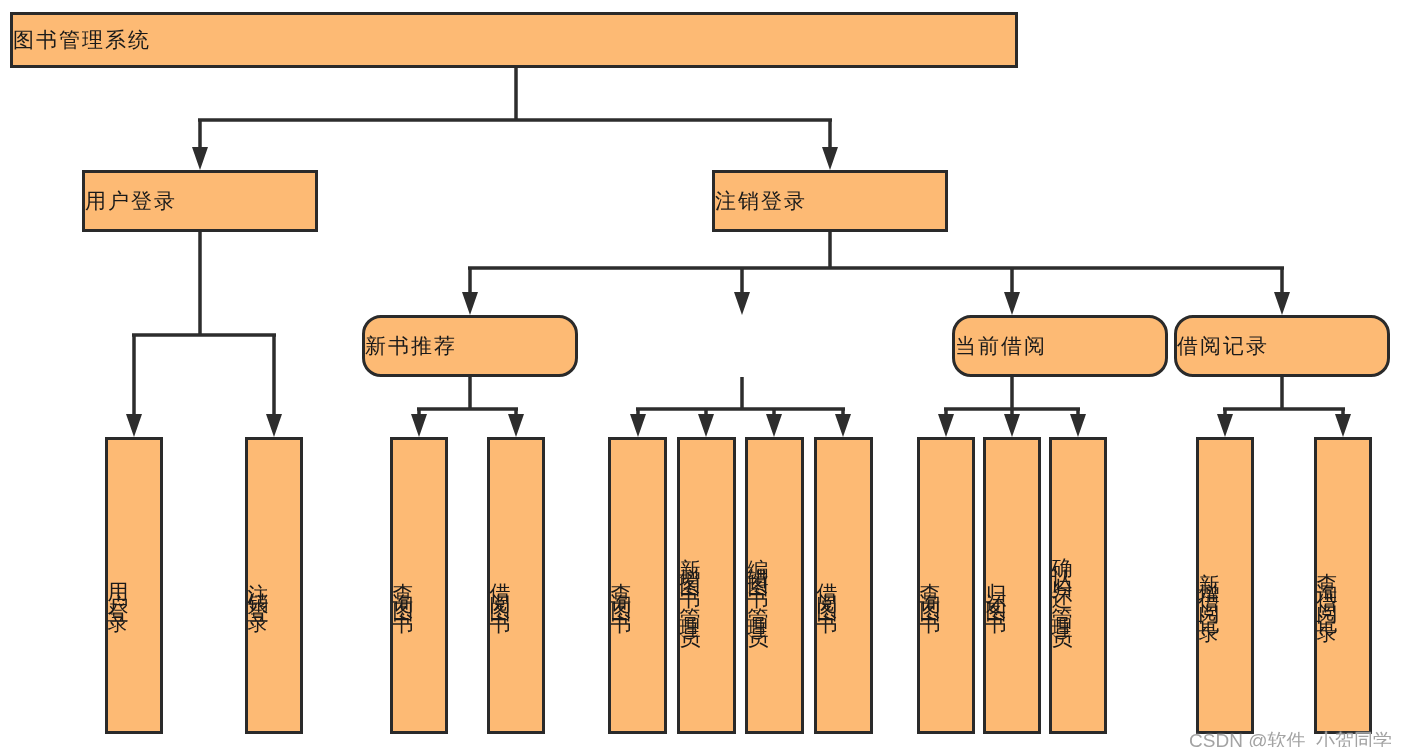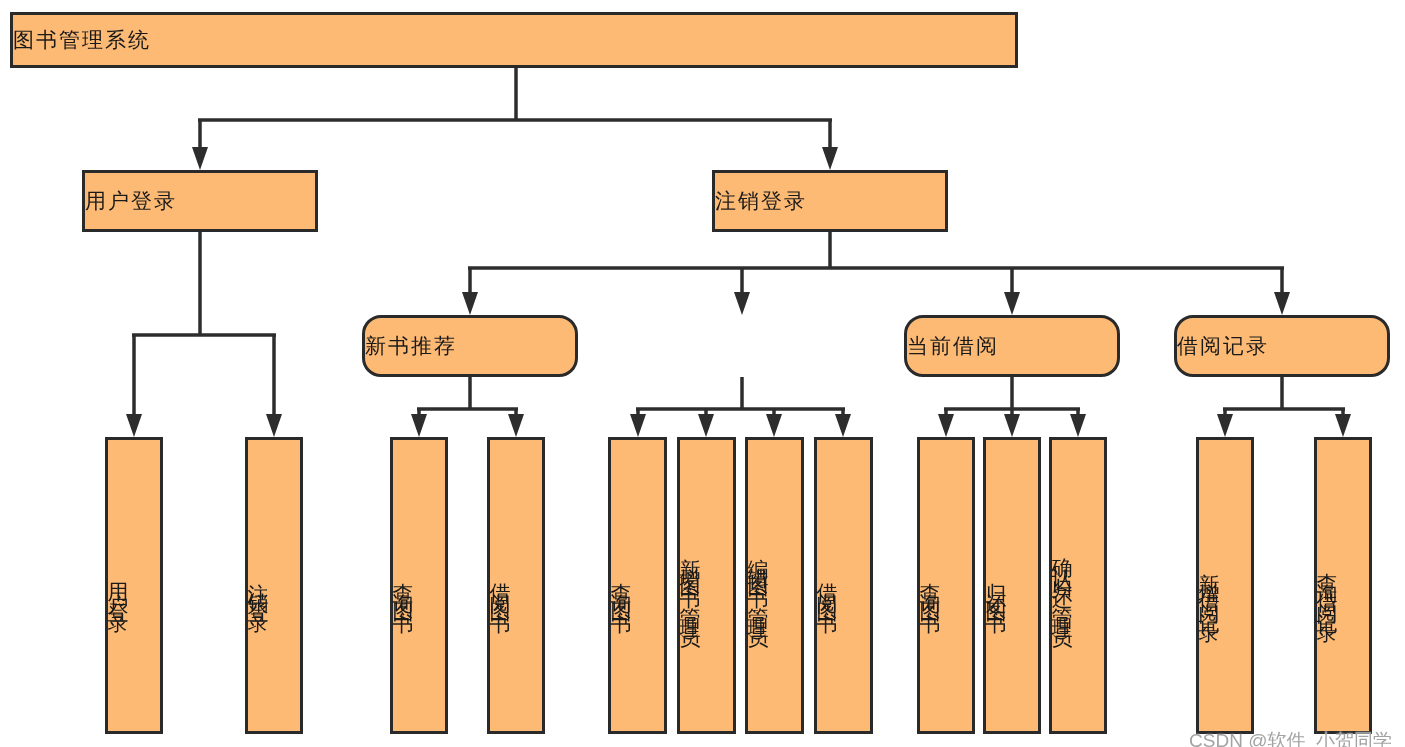--- a/index.html
+++ b/index.html
@@ -124,21 +124,21 @@
   <div class="box lvl2" style="left:82px">
     <span class="hlabel">用户登录</span>
   </div>
   <div class="box lvl2" style="left:712px">
     <span class="hlabel">注销登录</span>
   </div>
 
   <div class="box lvl3" style="left:362px">
     <span class="hlabel">新书推荐</span>
   </div>
-  <div class="box lvl3" style="left:904px">
+  <div class="box lvl3" style="left:952px">
     <span class="hlabel">当前借阅</span>
   </div>
   <div class="box lvl3" style="left:1174px">
     <span class="hlabel">借阅记录</span>
   </div>
 
   <div class="box leaf" style="left:105px">
     <span class="vtext">用户登录</span>
   </div>
   <div class="box leaf" style="left:245px">

